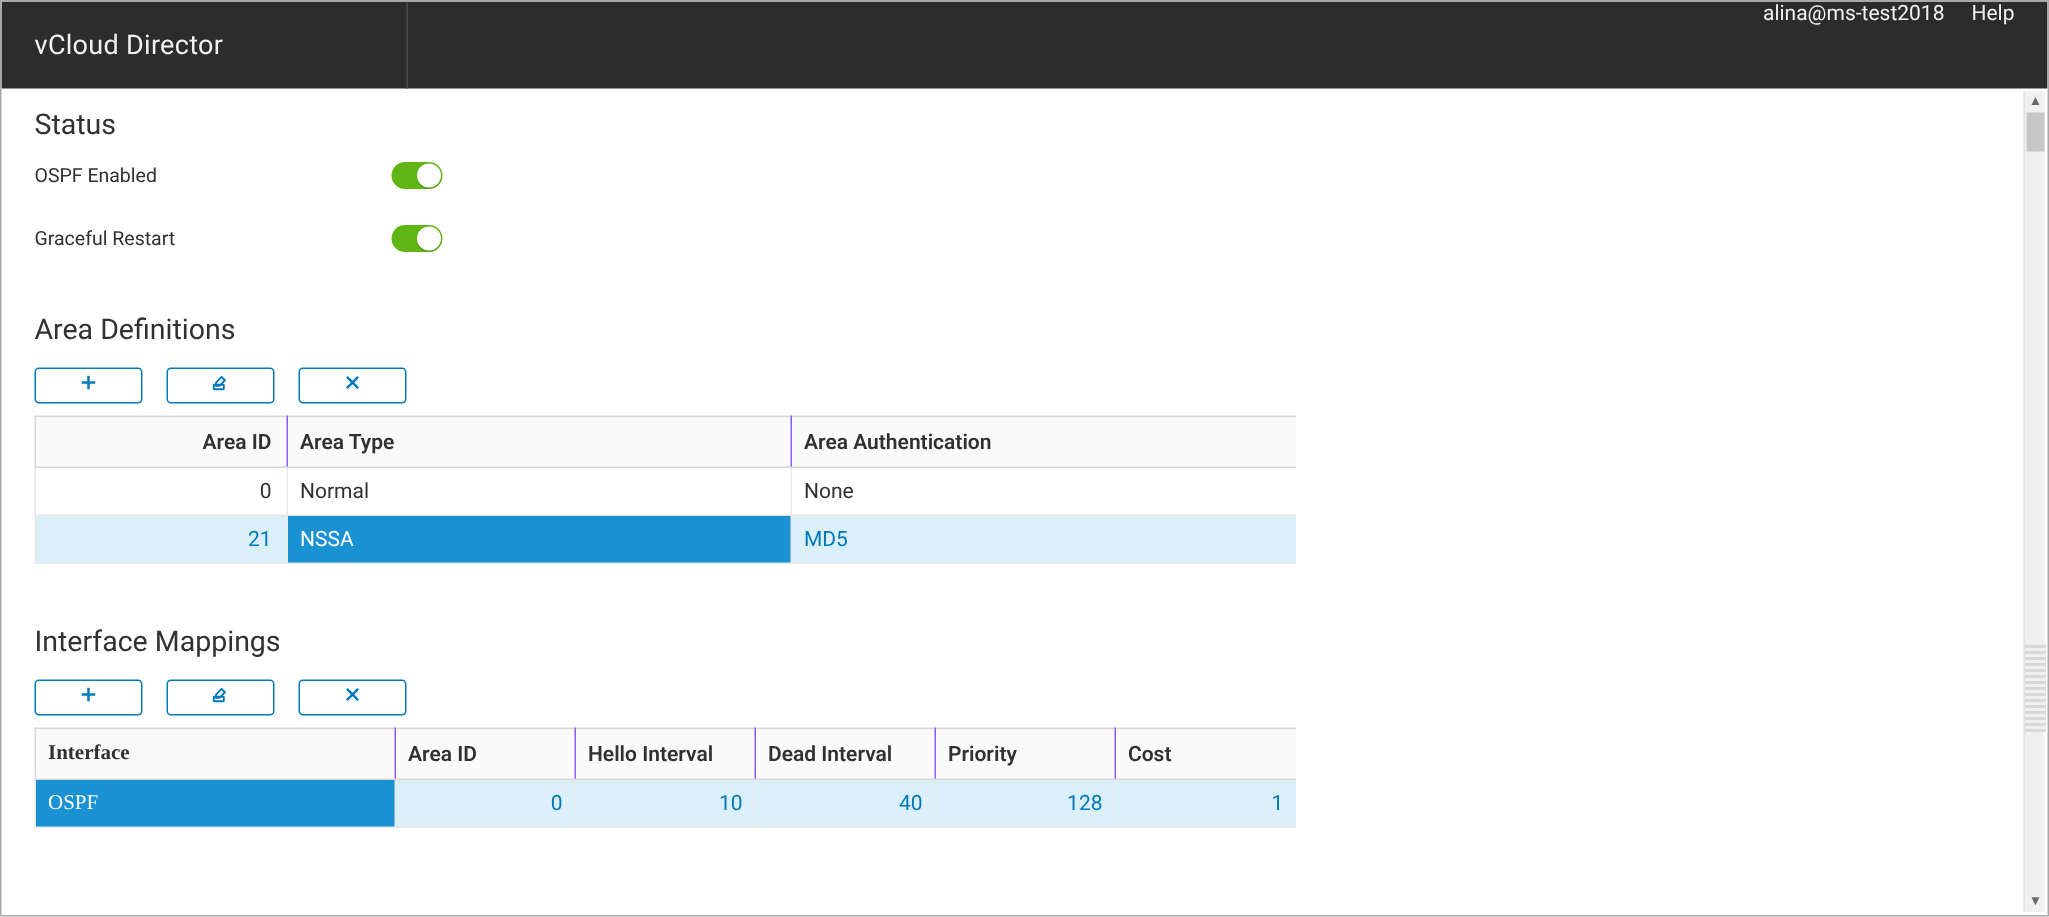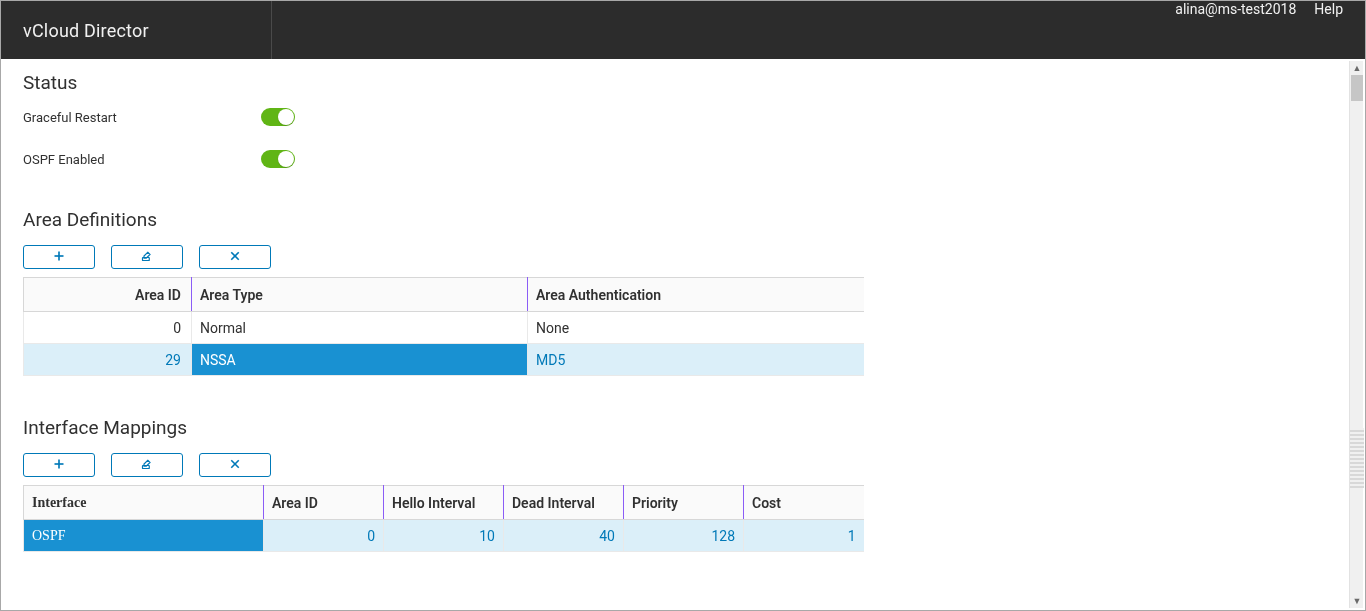--- a/index.html
+++ b/index.html
@@ -207,29 +207,29 @@
     <span>Help</span>
   </div>
 </div>
 
 <div class="content">
 
   <div class="section-block">
     <h3 class="section">Status</h3>
 
     <div class="field-row">
-      <div class="field-label">Graceful Restart</div>
+      <div class="field-label">OSPF Enabled</div>
       <div class="toggle on">
         <div class="track"></div>
           <div class="knob"></div>
       </div>
     </div>
 
     <div class="field-row">
-      <div class="field-label">OSPF Enabled</div>
+      <div class="field-label">Graceful Restart</div>
       <div class="toggle on">
         <div class="track"></div>
           <div class="knob"></div>
       </div>
     </div>
 
   </div>
 
   <div class="section-block">
     <h3 class="section">Area Definitions</h3>
@@ -269,21 +269,21 @@
           <th>Area Authentication</th>
         </tr>
       </thead>
       <tbody>
         <tr>
           <td>0</td>
           <td>Normal</td>
           <td>None</td>
         </tr>
         <tr class="sel-row">
-          <td>29</td>
+          <td>21</td>
           <td>NSSA</td>
           <td>MD5</td>
         </tr>
       </tbody>
     </table>
   </div>
 
   <div class="section-block">
     <h3 class="section">Interface Mappings</h3>
 

